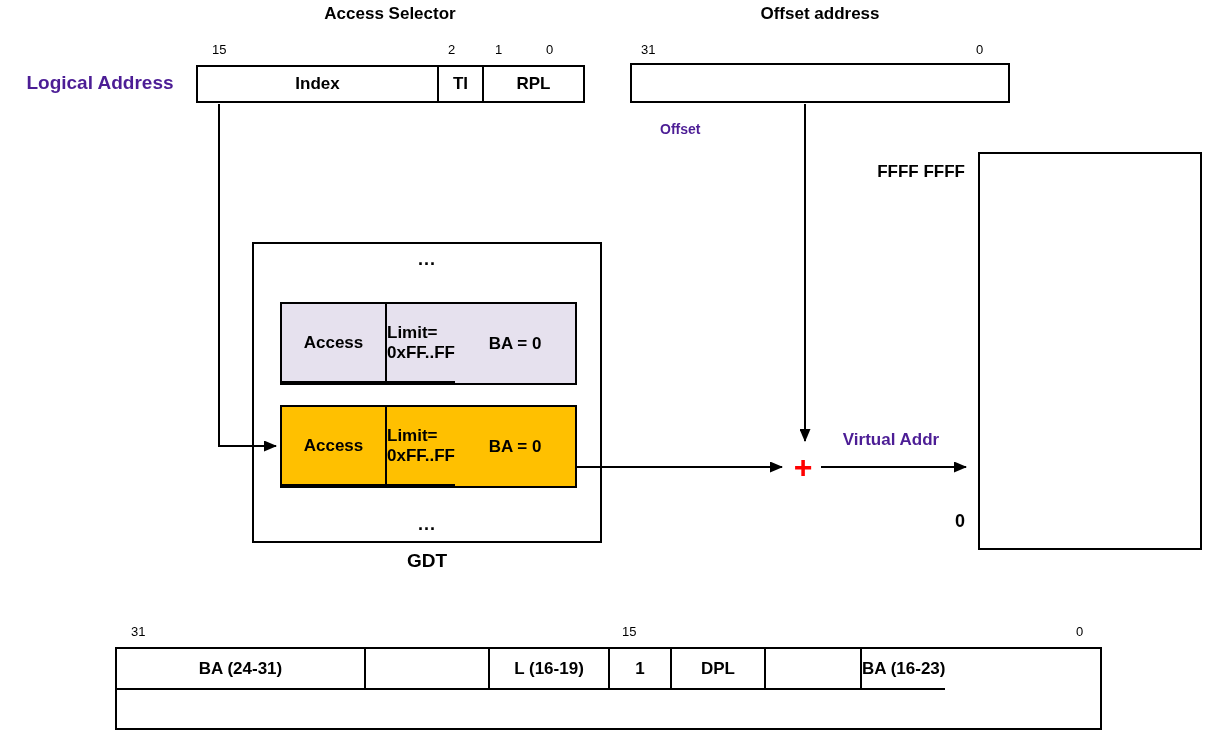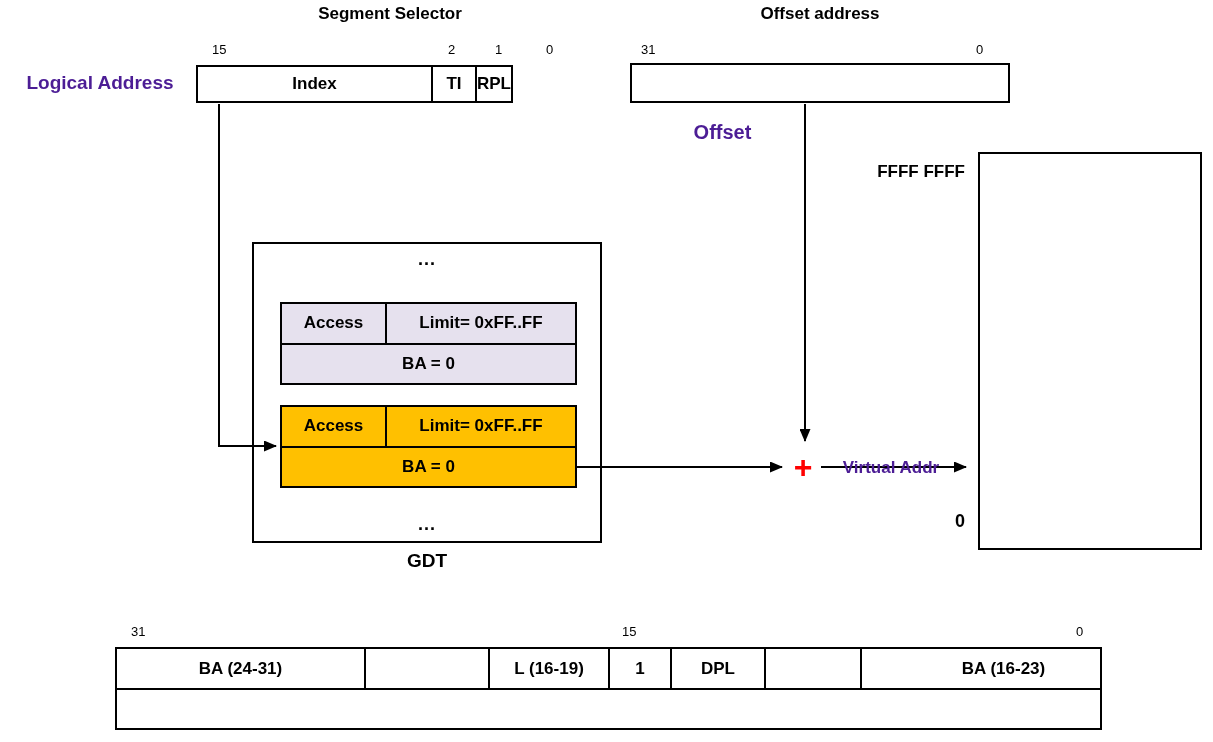--- a/index.html
+++ b/index.html
@@ -8,48 +8,48 @@
     font-family:"Liberation Sans","DejaVu Sans",sans-serif;color:#000;
     overflow:hidden;
   }
   .abs{position:absolute;}
   .title{font-weight:bold;font-size:17px;text-align:center;}
   .bit{font-size:13px;font-weight:normal;}
   .red{color:#4c1d95;}
   .bold{font-weight:bold;}
 
   
-  .sel-box{left:196px;top:65px;width:317px;height:38px;border:2px solid #000;
+  .sel-box{left:196px;top:65px;width:389px;height:38px;border:2px solid #000;
     box-sizing:border-box;display:flex;}
   .sel-cell{display:flex;align-items:center;justify-content:center;
     font-weight:bold;font-size:17px;box-sizing:border-box;}
   .sel-index{width:239px;}
   .sel-ti{width:47px;border-left:2px solid #000;border-right:2px solid #000;}
   .sel-rpl{flex:1;}
 
   
   .off-box{left:630px;top:63px;width:380px;height:40px;border:2px solid #000;box-sizing:border-box;}
 
   
   .lin-box{left:978px;top:152px;width:224px;height:398px;border:2px solid #000;box-sizing:border-box;}
 
   
   .gdt-box{left:252px;top:242px;width:350px;height:301px;border:2px solid #000;box-sizing:border-box;}
   .dots{font-weight:bold;font-size:18px;text-align:center;letter-spacing:1px;}
   .desc{width:297px;height:83px;border:2px solid #000;box-sizing:border-box;
-    display:flex;flex-direction:column;}
+    display:flex;flex-direction:row;}
   .desc-top{display:flex;flex:1;border-bottom:2px solid #000;}
   .desc-bottom{flex:1;display:flex;align-items:center;justify-content:center;
     font-weight:bold;font-size:17px;border-radius:19px;}
   .desc-access{width:105px;border-right:2px solid #000;display:flex;align-items:center;justify-content:center;font-weight:bold;font-size:17px;box-sizing:border-box;}
   .desc-limit{flex:1;display:flex;align-items:center;justify-content:center;font-weight:bold;font-size:17px;}
 
   
   .layout{left:115px;top:647px;width:987px;height:83px;border:2px solid #000;
-    box-sizing:border-box;display:flex;flex-direction:column;}
+    box-sizing:border-box;display:flex;flex-direction:row;}
   .layout-row{display:flex;box-sizing:border-box;}
   .layout-row.top{height:41px;border-bottom:2px solid #000;}
   .layout-row.bot{flex:1;}
   .lcell{display:flex;align-items:center;justify-content:center;font-weight:bold;
     font-size:17px;box-sizing:border-box;border-right:2px solid #000;}
   .lcell:last-child{border-right:none;}
 
   .plus{font-size:32px;font-weight:bold;color:#ff0000;text-align:center;line-height:34px;}
   svg.arrows{position:absolute;left:0;top:0;width:1213px;height:742px;pointer-events:none;}
 </style>
@@ -63,37 +63,37 @@
       <marker id="ah" markerUnits="userSpaceOnUse" markerWidth="13" markerHeight="11" refX="12" refY="5.5" orient="auto">
         <path d="M0,0 L13,5.5 L0,11 Z" fill="#000"></path>
       </marker>
     </defs>
     <polyline points="219,104 219,446 276,446" fill="none" stroke="#000" stroke-width="2" marker-end="url(#ah)"></polyline>
     <line x1="805" y1="104" x2="805" y2="441" stroke="#000" stroke-width="2" marker-end="url(#ah)"></line>
     <line x1="552" y1="467" x2="782" y2="467" stroke="#000" stroke-width="2" marker-end="url(#ah)"></line>
     <line x1="821" y1="467" x2="966" y2="467" stroke="#000" stroke-width="2" marker-end="url(#ah)"></line>
   </svg>
 
-  <div class="abs title" style="left:195px;top:4px;width:390px;">Segment Selector</div>
+  <div class="abs title" style="left:195px;top:4px;width:390px;">Access Selector</div>
   <div class="abs bit" style="left:212px;top:42px;">15</div>
   <div class="abs bit" style="left:448px;top:42px;">2</div>
   <div class="abs bit" style="left:495px;top:42px;">1</div>
   <div class="abs bit" style="left:546px;top:42px;">0</div>
   <div class="abs red bold" style="left:10px;top:72px;width:180px;text-align:center;font-size:19px;">Logical Address</div>
   <div class="abs sel-box">
     <div class="sel-cell sel-index">Index</div>
     <div class="sel-cell sel-ti">TI</div>
     <div class="sel-cell sel-rpl">RPL</div>
   </div>
 
   <div class="abs title" style="left:630px;top:4px;width:380px;">Offset address</div>
   <div class="abs bit" style="left:641px;top:42px;">31</div>
   <div class="abs bit" style="left:976px;top:42px;">0</div>
   <div class="abs off-box"></div>
-  <div class="abs red bold" style="left:660px;top:121px;width:125px;text-align:center;font-size:20px;">Offset</div>
+  <div class="abs red bold" style="left:660px;top:121px;width:125px;text-align:left;font-size:14px;">Offset</div>
 
   <div class="abs bold" style="left:850px;top:162px;width:115px;text-align:right;font-size:17px;">FFFF FFFF</div>
   <div class="abs bold" style="left:925px;top:511px;width:40px;text-align:right;font-size:18px;">0</div>
   <div class="abs lin-box"></div>
 
   <div class="abs gdt-box"></div>
   <div class="abs dots" style="left:352px;top:249px;width:150px;">...</div>
 
   <div class="abs desc" style="left:280px;top:302px;background:#e6e1ee;">
     <div class="desc-top">
@@ -108,31 +108,31 @@
       <div class="desc-access">Access</div>
       <div class="desc-limit">Limit= 0xFF..FF</div>
     </div>
     <div class="desc-bottom">BA = 0</div>
   </div>
 
   <div class="abs dots" style="left:352px;top:514px;width:150px;">...</div>
   <div class="abs bold" style="left:352px;top:550px;width:150px;text-align:center;font-size:19px;">GDT</div>
 
   <div class="abs plus" style="left:786px;top:450px;width:34px;">+</div>
-  <div class="abs red bold" style="left:826px;top:430px;width:130px;text-align:center;font-size:17px;margin-top:28px;">Virtual Addr</div>
+  <div class="abs red bold" style="left:826px;top:430px;width:130px;text-align:center;font-size:17px;">Virtual Addr</div>
 
   <div class="abs bit" style="left:131px;top:624px;">31</div>
   <div class="abs bit" style="left:622px;top:624px;">15</div>
   <div class="abs bit" style="left:1076px;top:624px;">0</div>
 
   <div class="abs layout">
     <div class="layout-row top">
       <div class="lcell" style="width:249px;">BA (24-31)</div>
       <div class="lcell" style="width:124px;"></div>
       <div class="lcell" style="width:120px;">L (16-19)</div>
       <div class="lcell" style="width:62px;">1</div>
       <div class="lcell" style="width:94px;text-align:right;">DPL</div>
       <div class="lcell" style="width:96px;"></div>
-      <div class="lcell" style="flex:1;padding-left:45px;">BA (16-23)</div>
+      <div class="lcell" style="flex:1;">BA (16-23)</div>
     </div>
   </div>
 
 </div>
 
 </body></html>

